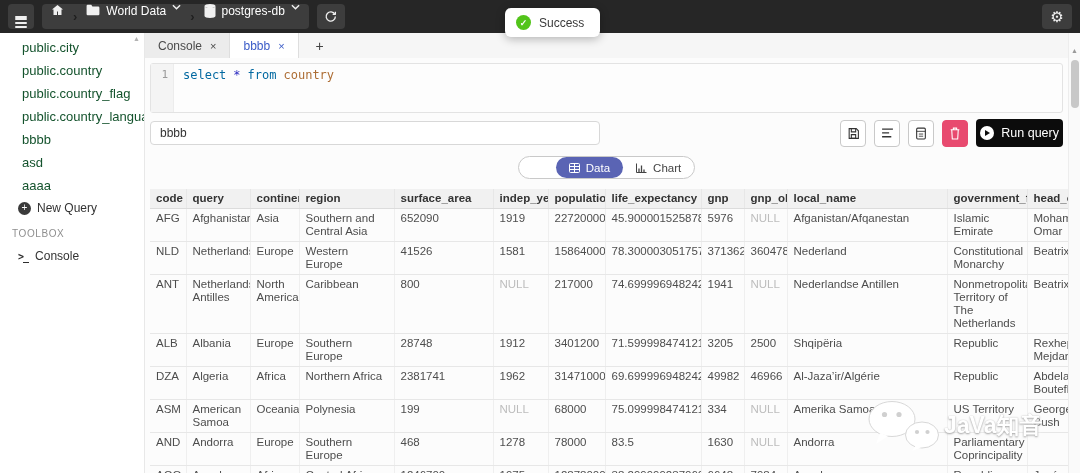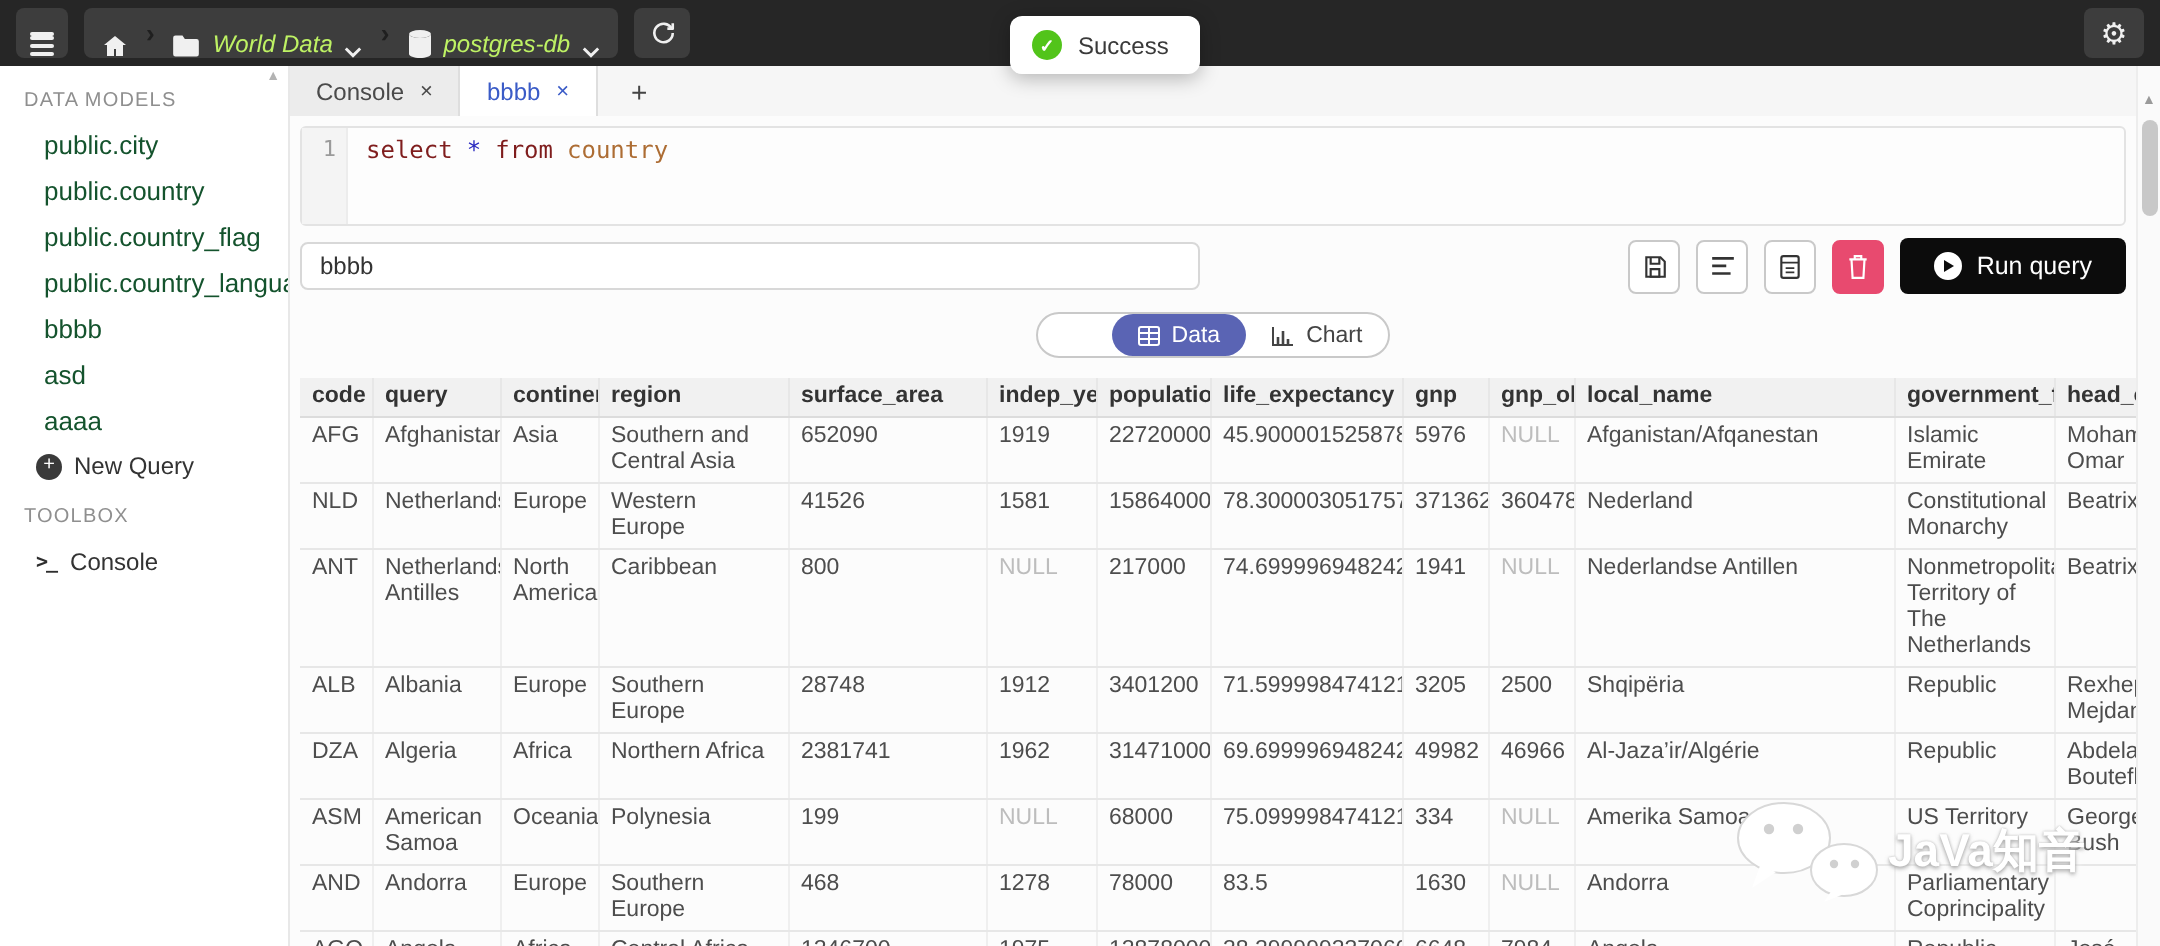--- a/index.html
+++ b/index.html
@@ -5,21 +5,21 @@
   * { margin:0; padding:0; box-sizing:border-box; }
   body { font-family:"Liberation Sans", sans-serif; background:#ddd; }
   .app { position:relative; width:1080px; height:473px; background:#fff; overflow:hidden; }
 
   
   .topbar { position:absolute; left:0; top:0; width:1080px; height:33px; background:#262626;
             display:flex; align-items:center; padding:0 8px; gap:8px; z-index:10; }
   .tb-btn { height:25px; min-width:26px; background:#3d3d3d; border-radius:4px; display:flex;
             align-items:center; justify-content:center; color:#f0f0f0; cursor:pointer; }
   .tb-group { height:25px; background:#3d3d3d; border-radius:4px; display:flex; align-items:center; color:#fff; }
-  .tb-seg { display:flex; align-items:flex-end; gap:6px; padding:0 9px; font-size:12px; color:#bef264; height:100%; cursor:pointer;font-style:italic; }
+  .tb-seg { display:flex; align-items:flex-start; gap:6px; padding:0 9px; font-size:12px; color:#ffffff; height:100%; cursor:pointer; }
   .tb-sep { color:#1f1f1f; font-size:13px; font-weight:bold; }
   .ham span { display:block; width:12px; height:2px; background:#f0f0f0; margin:2px auto; border-radius:1px; }
   .gear { margin-left:auto; font-size:15px; }
   svg.ic { display:block; }
 
   
   .toast { position:absolute; left:505px; top:8px; background:#fff; border-radius:6px; z-index:60;
            box-shadow:0 2px 10px rgba(0,0,0,.28); display:flex; align-items:center; gap:8px;
            padding:7px 16px 7px 11px; }
   .toast .check { width:15px; height:15px; border-radius:50%; background:#52c41a; color:#fff;
@@ -48,33 +48,33 @@
   .tab-new { width:42px; display:flex; align-items:center; justify-content:center; color:#444; font-size:14px; cursor:pointer; }
 
   .content { position:absolute; left:0; right:12px; top:25px; bottom:0; padding:5px 0 0 5px; overflow:hidden; }
 
   .editor { width:913px; height:50px; background:#fdfdfd; border:1px solid #e3e3e3; border-radius:3px;
             display:flex; font-family:"DejaVu Sans Mono", monospace; font-size:12px; cursor:text; }
   .gutter { width:23px; background:#f4f4f4; color:#9a9a9a; text-align:right; padding:4px 5px 0 0;
             border-right:1px solid #ececec; font-size:11px; }
   .code { padding:4px 0 0 9px; white-space:pre; }
   .tok { margin-right:7px; }
-  .tok-keyword { color:#7f1d1d;text-align:center; }
+  .tok-keyword { color:#0369a1;text-align:center; }
   .tok-operator { color:#2a2ac0; }
   .tok-identifier { color:#ad6d34; }
 
   .toolbar { display:flex; align-items:center; margin-top:6px; width:913px; gap:8px; }
   .query-input { width:450px; height:24px; border:1px solid #d8d8d8; border-radius:4px; padding:0 9px;
                  font-size:12px; color:#333; background:#fff; font-family:"Liberation Sans", sans-serif; }
   .tb-spacer { flex:1; }
   .icon-btn { width:26px; height:27px; background:#fff; border:1px solid #c9c9c9; border-radius:4px;
               display:flex; align-items:center; justify-content:center; color:#333; cursor:pointer; }
   .icon-btn.delete { background:#e84a6f; border-color:#e84a6f; color:#fff; }
   .run-btn { height:28px; background:#0c0c0c; color:#fff; border:none; border-radius:4px; display:flex;
-             align-items:center; gap:7px; padding:0 17px; font-size:12.5px; cursor:pointer;
+             align-items:center; gap:7px; padding:0 4px; font-size:12.5px; cursor:pointer;
              font-family:"Liberation Sans", sans-serif; }
   .play { width:14px; height:14px; border-radius:50%; background:#fff; display:flex; align-items:center; justify-content:center; }
   .play i { display:block; width:0; height:0; border-left:5px solid #0c0c0c; border-top:3.5px solid transparent;
             border-bottom:3.5px solid transparent; margin-left:1px; }
 
   .toggle-row { width:913px; display:flex; justify-content:center; margin-top:9px; }
   .toggle { display:flex; border:1px solid #c9c9c9; border-radius:13px; background:#fff; height:23px; overflow:hidden; }
   .toggle-btn { display:flex; align-items:center; gap:6px; padding:0 13px; font-size:11.5px; color:#444; cursor:pointer; }
   .toggle-btn.active { background:#5a64b4; color:#fff; border-radius:13px;margin-left:37px; }
 
@@ -150,21 +150,20 @@
   </header>
 
   <div class="toast">
     <span class="check">✓</span>
     <span class="t-text">Success</span>
   </div>
 
   <aside class="sidebar">
     <span class="sb-arrow">▲</span>
 
-    <div class="sb-label">DATA MODELS</div>
     <div class="sb-item">public.city</div>
     <div class="sb-item">public.country</div>
     <div class="sb-item">public.country_flag</div>
     <div class="sb-item">public.country_language</div>
 
     <div class="sb-item">bbbb</div>
     <div class="sb-item">asd</div>
     <div class="sb-item">aaaa</div>
     <div class="sb-action">
       <span class="plus-circle">+</span>

